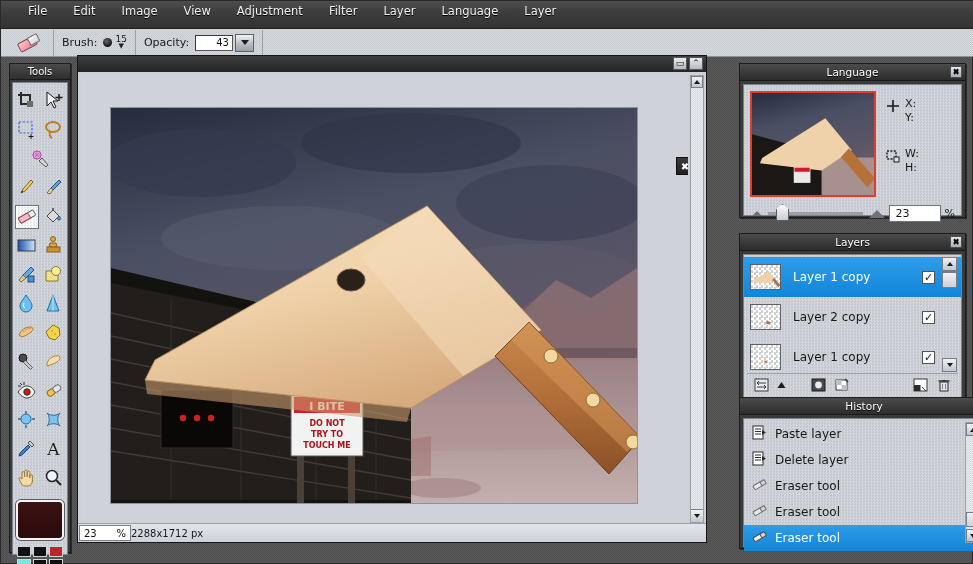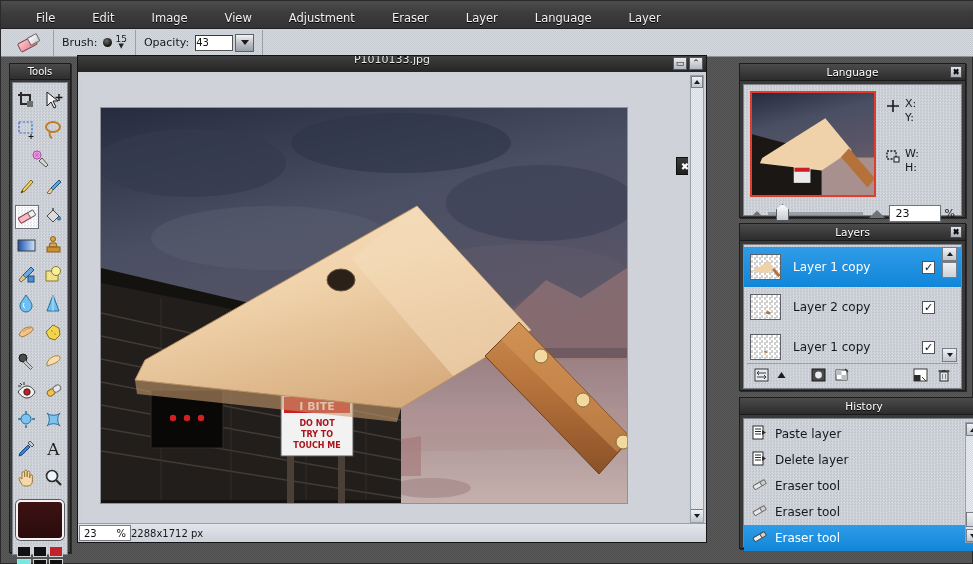--- a/index.html
+++ b/index.html
@@ -11,41 +11,41 @@
     -webkit-font-smoothing:none;
   }
   .app{position:relative;width:973px;height:564px;
     background:
       repeating-conic-gradient(#5a5a5a 0% 25%, #4e4e4e 0% 50%) 0 0/2px 2px;
     border:1px solid #2a2a2a;box-sizing:border-box;}
 
   
   .menubar{position:absolute;left:0;top:0;width:973px;height:28px;
     background:linear-gradient(180deg,#4d4d4d 0%,#3c3c3c 45%,#333 100%);
-    border-bottom:1px solid #1f1f1f;display:flex;align-items:flex-end;
-    padding-left:22px;box-sizing:border-box;gap:11px;}
+    border-bottom:1px solid #1f1f1f;display:flex;align-items:flex-start;
+    padding-left:14px;box-sizing:border-box;}
   .menubar .mi{color:#f2f2f2;font-size:11.5px;padding:3px 13px;white-space:nowrap;
     text-shadow:0 1px 0 #000;cursor:default;}
 
   
   .optbar{position:absolute;left:0;top:28px;width:973px;height:28px;
     background:
       repeating-conic-gradient(#d6d9de 0% 25%, #c6cad1 0% 50%) 0 0/2px 2px;
     border-bottom:1px solid #8d9097;display:flex;align-items:center;box-sizing:border-box;}
   .optbar .seg{display:flex;align-items:center;height:26px;padding:0 8px;
     border-right:1px solid #9aa0a8;}
   .ob-lab{color:#15181c;font-size:11px;margin-right:6px;}
   .brush-dot{width:9px;height:9px;border-radius:50%;
     background:radial-gradient(circle at 40% 35%,#6a6a6a,#101010 70%);margin-right:3px;}
   .brush-num{display:inline-flex;flex-direction:column;align-items:center;line-height:1;}
   .brush-num .n{font-size:9px;color:#15181c;}
   .brush-num .car{font-size:7px;color:#222;margin-top:-1px;}
   .numbox{width:38px;height:16px;background:#fff;border:1px solid #555;
     border-top-color:#3a3a3a;border-left-color:#3a3a3a;
-    font-size:10px;color:#111;display:flex;align-items:center;padding-left:0;box-sizing:border-box;}
+    font-size:10px;color:#111;display:flex;align-items:center;padding-left:20px;box-sizing:border-box;}
   .ddbtn{width:19px;height:18px;margin-left:2px;
     background:linear-gradient(180deg,#f2f3f5,#b9bdc4 55%,#9aa0a8);
     border:1px solid #5c6069;display:flex;align-items:center;justify-content:center;box-sizing:border-box;}
   .ddbtn i{border-left:4px solid transparent;border-right:4px solid transparent;
     border-top:5px solid #1b1b1b;display:block;}
   .eraser-ico{width:24px;height:20px;position:relative;margin:0 6px;}
   .eraser-ico:before{content:"";position:absolute;left:3px;top:6px;width:17px;height:8px;
     background:linear-gradient(160deg,#f9c6cd,#e8818f);border:1px solid #8c4450;
     transform:rotate(-28deg);border-radius:2px;}
   .eraser-ico:after{content:"";position:absolute;left:13px;top:2px;width:9px;height:7px;
@@ -87,21 +87,21 @@
   .winbtns{position:absolute;right:3px;top:1px;display:flex;gap:2px;}
   .wb{width:14px;height:13px;background:linear-gradient(180deg,#e9ebee,#b3b8bf);
     border:1px solid #55585e;display:flex;align-items:center;justify-content:center;
     box-sizing:border-box;}
   .wb span{font-size:9px;color:#111;line-height:1;}
   .docbody{position:absolute;left:0;right:0;top:16px;bottom:0;
     background:
       repeating-conic-gradient(#d4d8de 0% 25%, #c5cad1 0% 50%) 0 0/2px 2px;}
   .canvas-area{position:absolute;left:3px;top:3px;right:18px;bottom:19px;
     background:#cfd3d9;overflow:hidden;}
-  .photo{position:absolute;left:19px;top:32px;width:528px;height:397px;
+  .photo{position:absolute;left:29px;top:32px;width:528px;height:397px;
     border:1px solid #8f9299;box-sizing:border-box;overflow:hidden;background:#10131c;}
   .vscroll{position:absolute;right:2px;top:3px;width:14px;bottom:19px;
     background:
       repeating-conic-gradient(#e8ebef 0% 25%, #d7dbe1 0% 50%) 0 0/2px 2px;
     border:1px solid #9aa0a8;box-sizing:border-box;}
   .hscroll{position:absolute;left:3px;right:18px;bottom:3px;height:14px;
     background:
       repeating-conic-gradient(#e8ebef 0% 25%, #d7dbe1 0% 50%) 0 0/2px 2px;
     border:1px solid #9aa0a8;box-sizing:border-box;}
   .sbtn{width:12px;height:12px;background:linear-gradient(180deg,#f0f2f5,#c2c6cd);
@@ -146,21 +146,21 @@
   .tri-l{width:0;height:0;border-left:8px solid transparent;border-right:8px solid transparent;
     border-bottom:8px solid #6e737b;}
   .track{flex:1;height:3px;background:#9aa0a8;margin:0 6px;position:relative;}
   .knob{position:absolute;left:8px;top:-8px;width:11px;height:15px;
     background:linear-gradient(180deg,#fbfcfd,#c8ccd2);border:1px solid #585c63;
     clip-path:polygon(50% 0,100% 32%,100% 100%,0 100%,0 32%);}
   .nav-zoom{width:52px;height:17px;background:#fff;border:1px solid #6f737b;
     font-size:11px;color:#111;display:flex;align-items:center;padding-left:6px;
     box-sizing:border-box;margin-left:4px;}
 
-  #layers{left:738px;top:222px;width:227px;height:168px;}
+  #layers{left:738px;top:232px;width:227px;height:168px;}
   .layer-row{height:40px;display:flex;align-items:center;padding:0 6px;box-sizing:border-box;
     position:relative;}
   .layer-row.sel{background:linear-gradient(180deg,#2f9ce8,#1186d8);}
   .lthumb{width:31px;height:26px;border:1px solid #5d6169;box-sizing:border-box;
     background:
       repeating-conic-gradient(#fff 0% 25%, #cfcfcf 0% 50%) 0 0/5px 5px;
     position:relative;overflow:hidden;flex:none;}
   .lname{margin-left:12px;font-size:12px;color:#15181c;}
   .layer-row.sel .lname{color:#fff;}
   .lchk{position:absolute;right:26px;width:13px;height:13px;background:#fff;
@@ -188,21 +188,21 @@
 <body>
 
 <div class="app">
 
   <div class="menubar">
     <div class="mi">File</div>
     <div class="mi">Edit</div>
     <div class="mi">Image</div>
     <div class="mi">View</div>
     <div class="mi">Adjustment</div>
-    <div class="mi">Eraser</div>
+    <div class="mi">Filter</div>
     <div class="mi">Layer</div>
     <div class="mi">Language</div>
     <div class="mi">Layer</div>
   </div>
 
   <div class="optbar">
     <div class="seg">
       <div class="eraser-ico"></div>
     </div>
     <div class="seg">
@@ -450,21 +450,20 @@
         <div style="background:#c0232b"></div>
         <div style="background:#79e8e0"></div>
         <div style="background:#111111"></div>
         <div style="background:#111111"></div>
       </div>
     </div>
   </div>
 
   <div class="docwin">
     <div class="doctitle">
-      <div class="t">P1010133.jpg</div>
       <div class="winbtns">
         <div class="wb">
             <span>▭</span>
           </div>
         <div class="wb">
             <span>⌃</span>
           </div>
       </div>
     </div>
 

